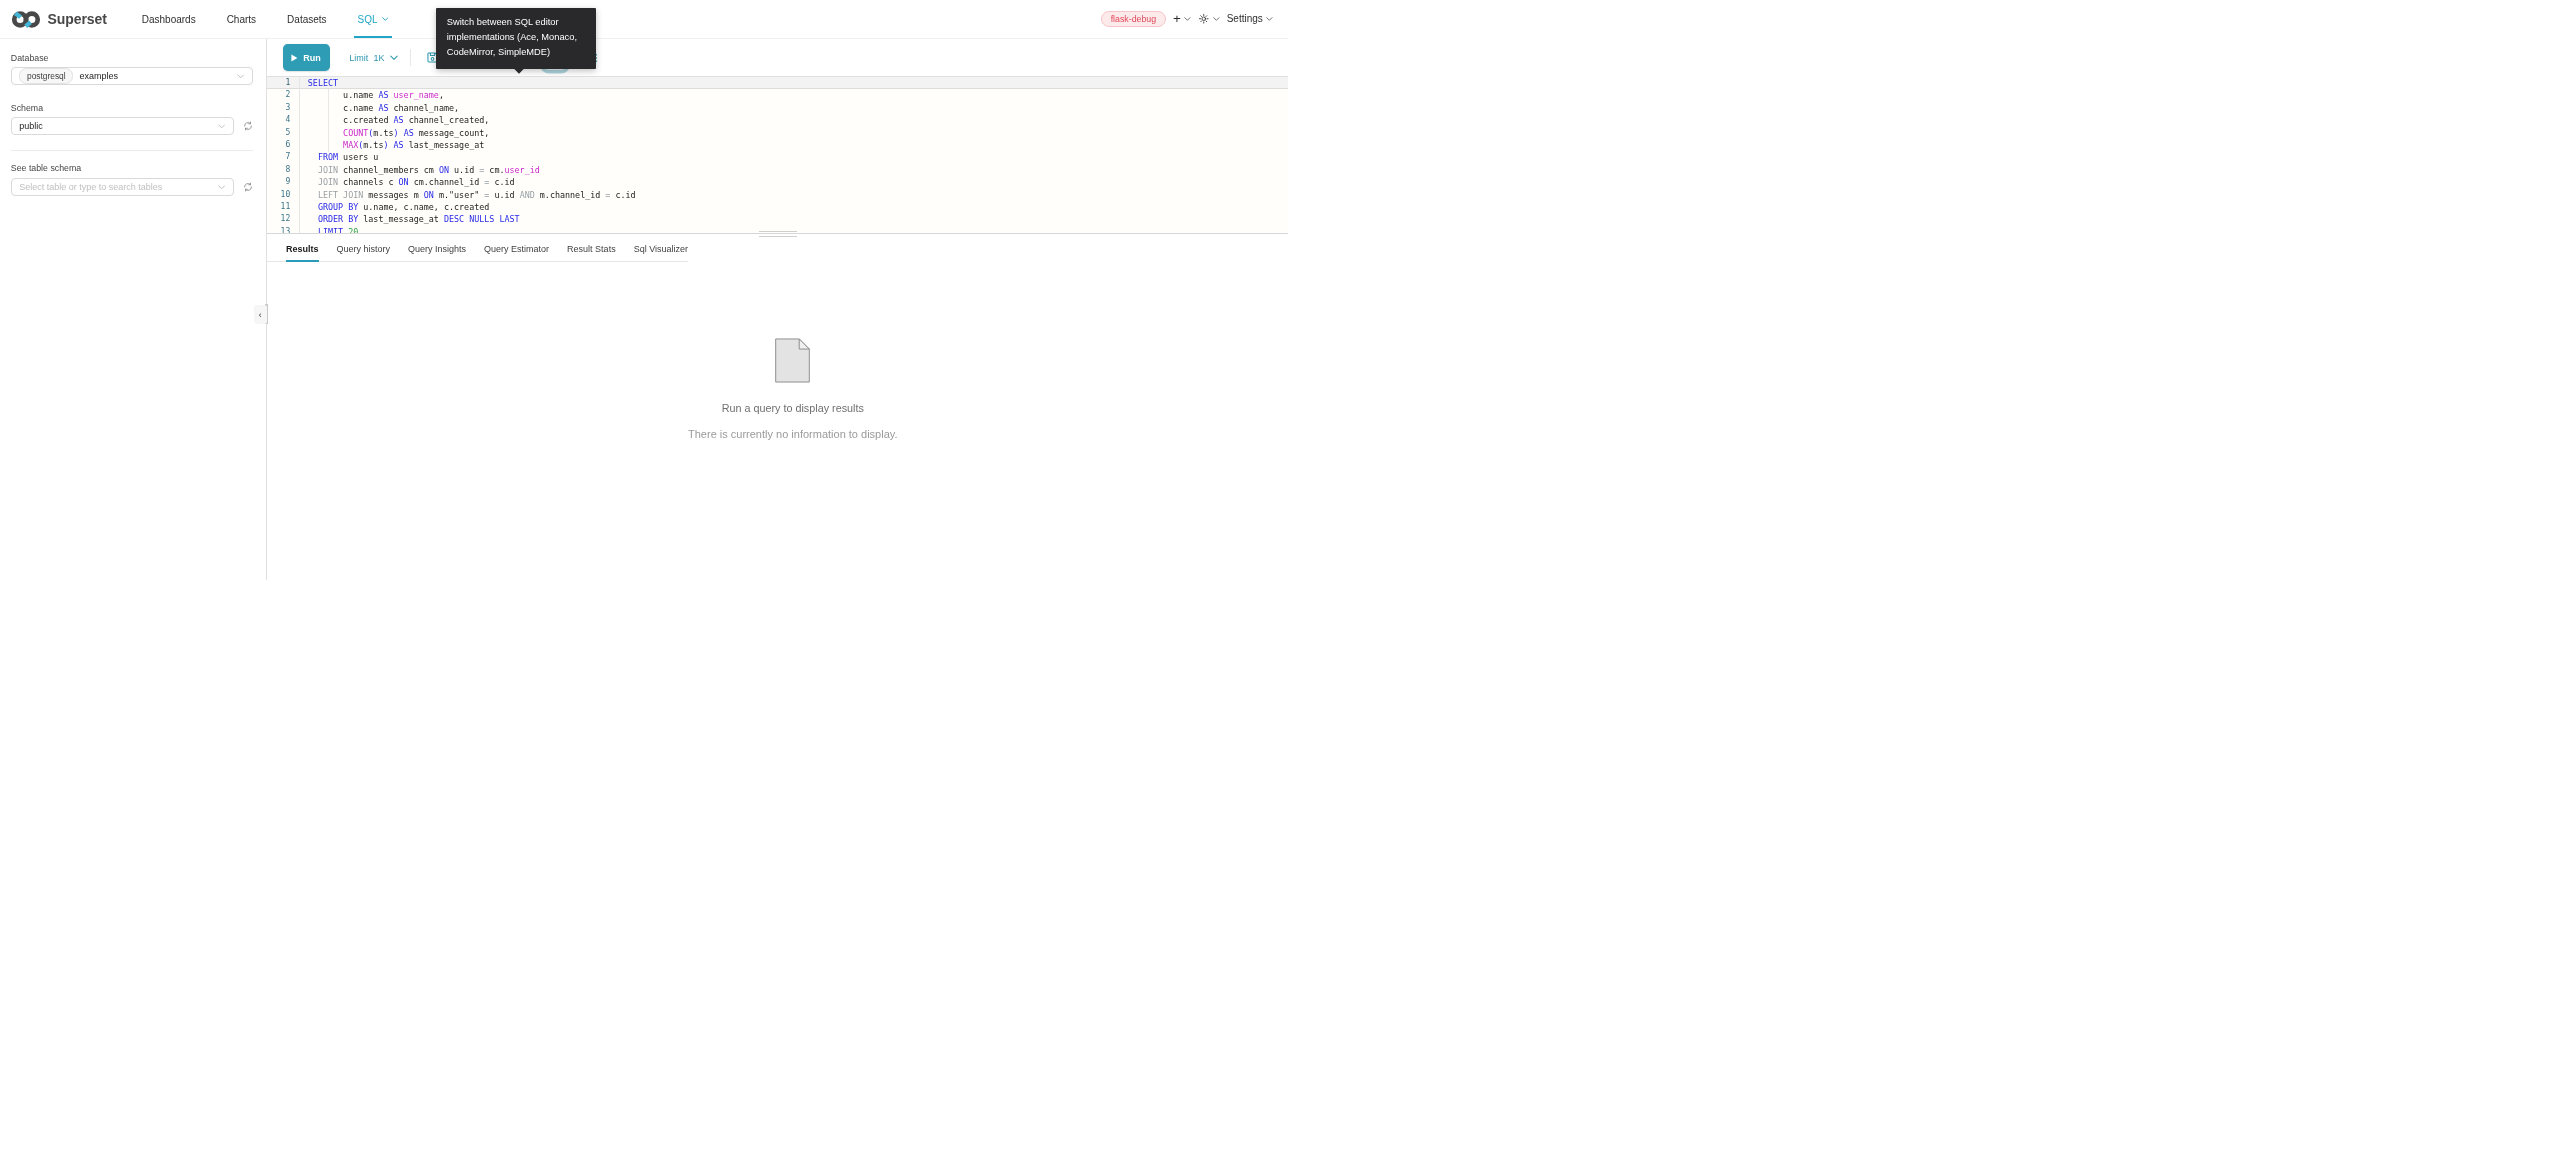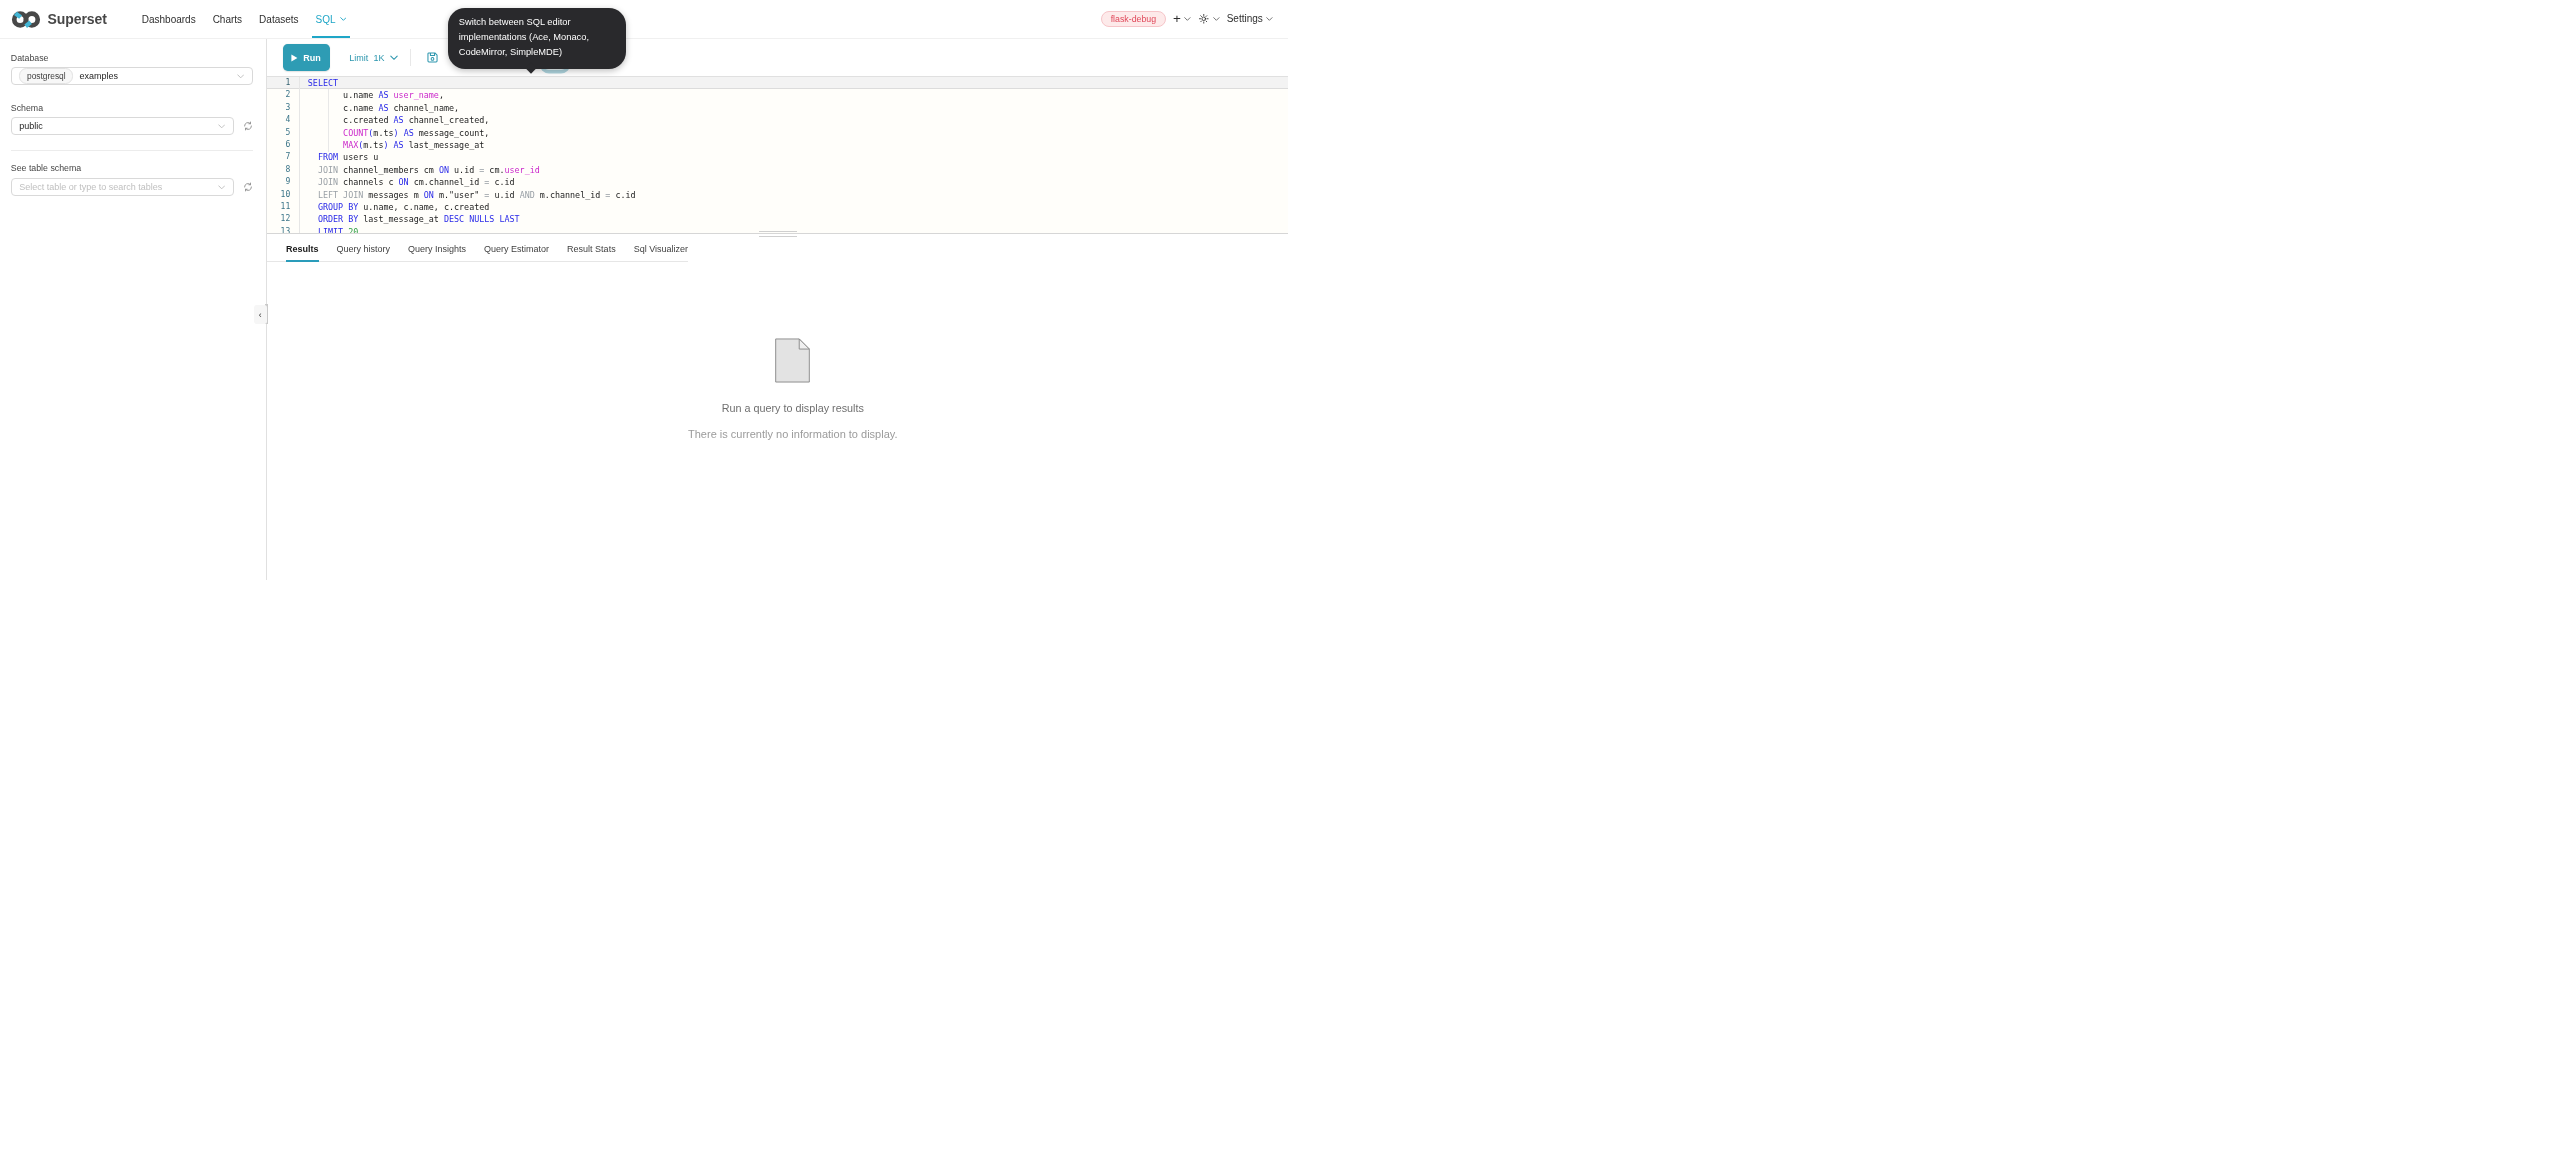--- a/index.html
+++ b/index.html
@@ -11,21 +11,21 @@
   svg { display:block; }
 
   
   .header {
     height:39px; display:flex; align-items:center;
     padding:0 15px 0 10.8px; border-bottom:0.7px solid #f0f0f0;
     position:relative; background:#fff;
   }
   .brand { display:flex; align-items:center; gap:6.8px; margin-right:35px; cursor:pointer; }
   .brand-name { font-size:14px; font-weight:700; color:#474747; letter-spacing:-0.1px; }
-  .nav-menu { display:flex; height:100%; gap:17px; }
+  .nav-menu { display:flex; height:100%; gap:31px; }
   .nav-item {
     display:flex; align-items:center; gap:4px; height:100%;
     font-size:10px; color:#2e2e2e; position:relative; cursor:pointer;
   }
   .nav-item .chev { color:#9a9a9a; }
   .nav-item.active { color:#1fa6c7; }
   .nav-item.active .chev { color:#1fa6c7; }
   .nav-item.active::after {
     content:""; position:absolute; left:-4px; right:-4px; bottom:0; height:2px; background:#1fa6c7;
   }
@@ -163,22 +163,22 @@
   .rtab.active { color:#1a1a1a; font-weight:700; }
   .rtab.active::after {
     content:""; position:absolute; left:0; right:0; bottom:-0.7px; height:2px; background:#2a9cba;
   }
   .empty-state { display:flex; flex-direction:column; align-items:center; margin-top:99px; }
   .empty-title { font-size:10.8px; color:#6f6f6f; margin-top:19px; }
   .empty-subtitle { font-size:11px; color:#9b9b9b; margin-top:13.5px; }
 
   
   .tooltip {
-    position:absolute; left:448px; top:8px; width:178px; z-index:50;
-    background:#29292c; color:#fff; border-radius:17px; padding:7.4px 10.8px 8px 10.8px;
+    position:absolute; left:436px; top:8px; width:160px; z-index:50;
+    background:#29292c; color:#fff; border-radius:1px; padding:7.4px 10.8px 8px 10.8px;
     font-size:9.3px; line-height:1.62; box-shadow:0 2px 6.8px rgba(0,0,0,.25);
   }
   .tooltip .arrow {
     position:absolute; bottom:-3.4px; left:79px; width:8px; height:8px;
     background:#29292c; transform:rotate(45deg);
   }
 </style>
 </head>
 <body>
 

